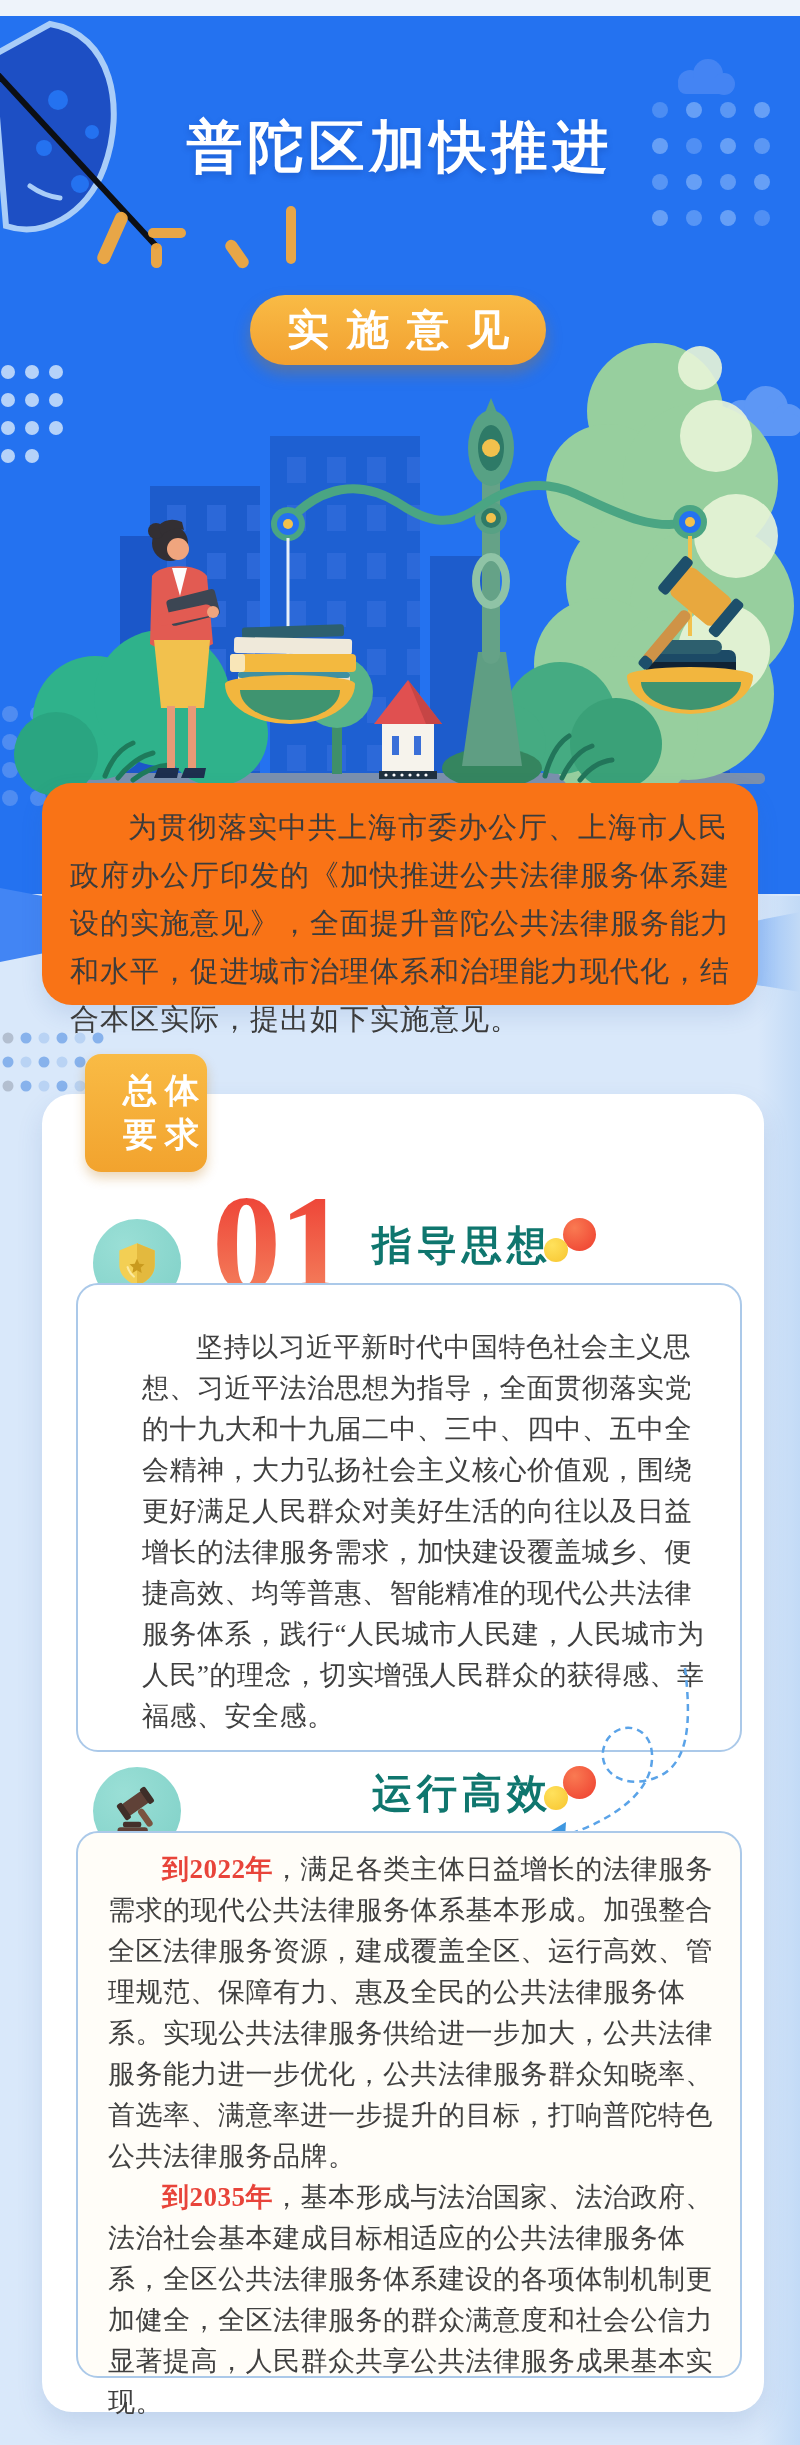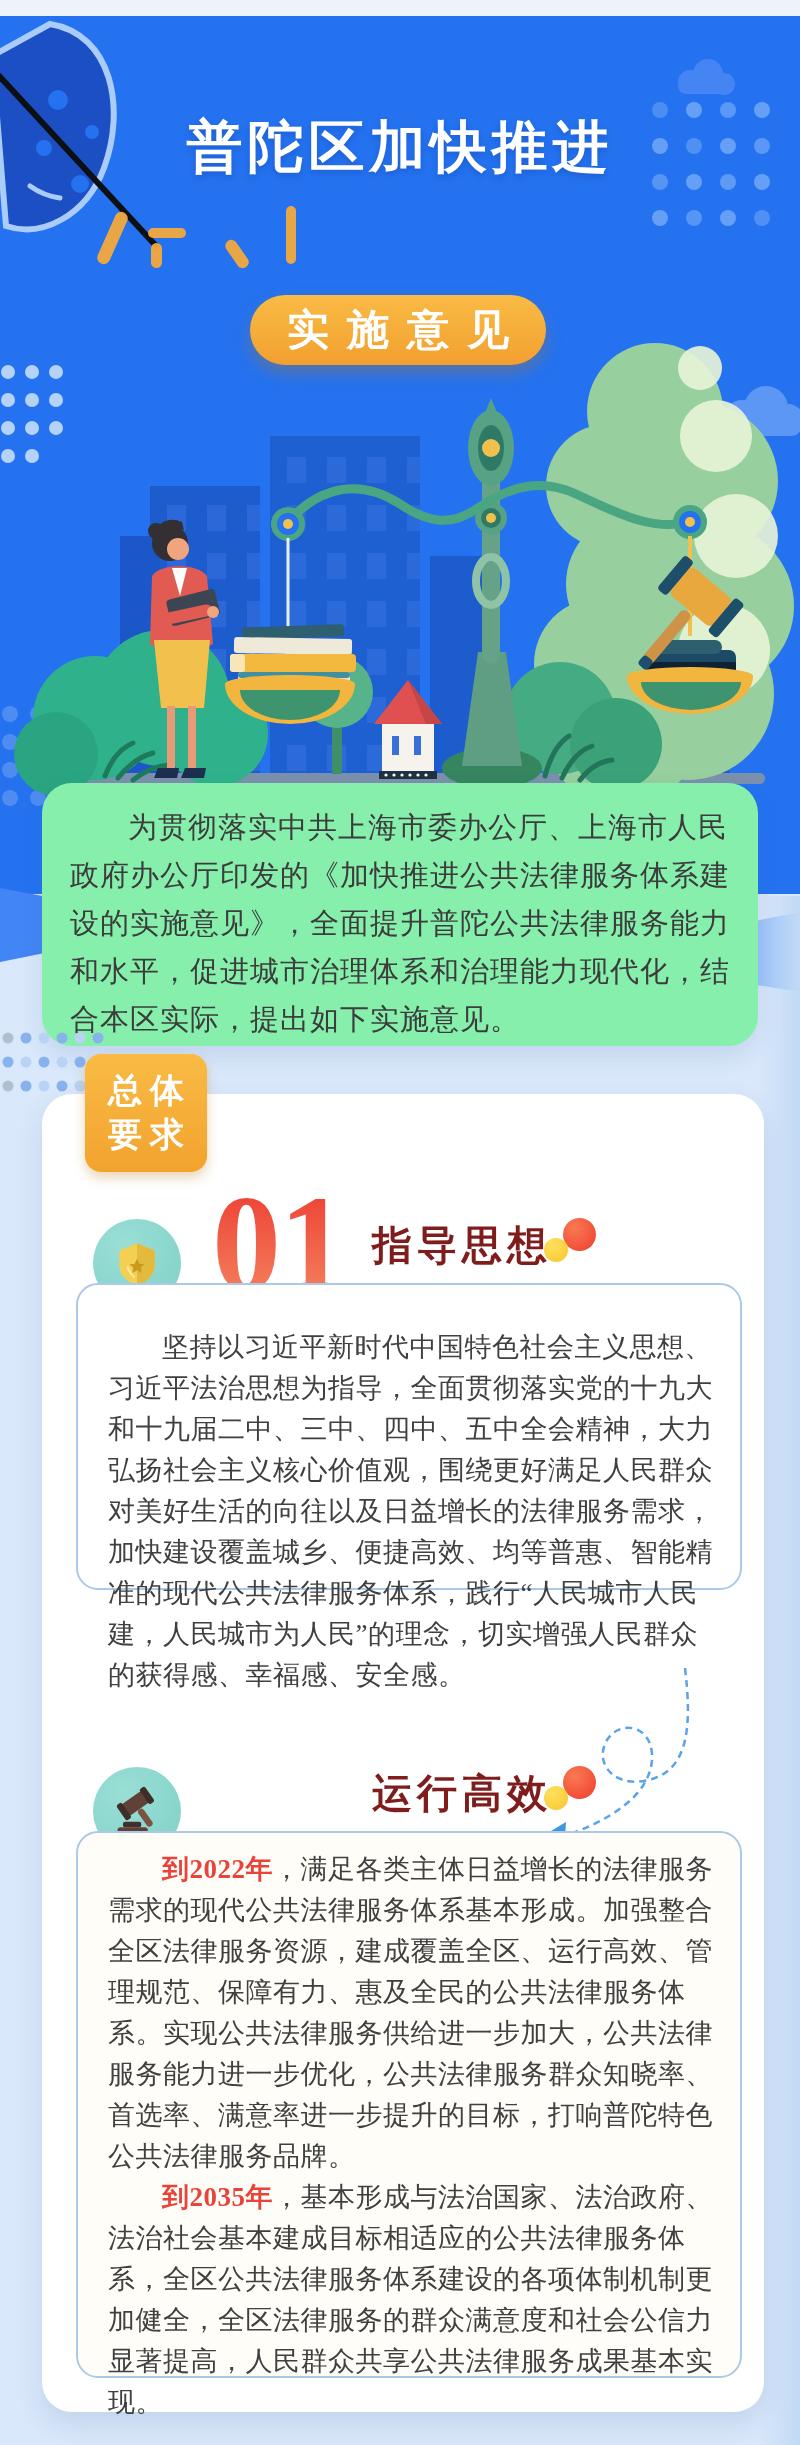--- a/index.html
+++ b/index.html
@@ -33,68 +33,68 @@
   .wedge-left{
     position:absolute;left:0;top:872px;width:118px;height:74px;background:#4285f4;
     clip-path:polygon(0 0,100% 30%,100% 68%,0 100%);
   }
   .wedge-right{
     position:absolute;right:0;top:896px;width:128px;height:80px;background:#9cc3f8;
     clip-path:polygon(0 32%,100% 0,100% 100%,0 74%);
   }
   
   .intro-card{
-    position:absolute;left:42px;top:767px;width:716px;height:263px;
-    background:#86efac;border-radius:30px;box-shadow:0 10px 22px rgba(60,100,170,.14);
+    position:absolute;left:42px;top:767px;width:716px;height:222px;
+    background:#f97316;border-radius:30px;box-shadow:0 10px 22px rgba(60,100,170,.14);
   }
   .intro-card p{
     margin:20px 28px;font-size:29px;line-height:48px;color:#3c3c3c;
     text-indent:2em;letter-spacing:1px;
   }
   .section-card{
     position:absolute;left:42px;top:1078px;width:722px;height:1318px;
     background:#fff;border-radius:30px;box-shadow:0 12px 26px rgba(60,100,170,.15);
   }
   .overview-badge{
     position:absolute;left:85px;top:1038px;width:122px;height:118px;
     background:linear-gradient(180deg,#f9bb45,#f2a32e);border-radius:16px;
     color:#fff;font-weight:bold;font-size:34px;letter-spacing:8px;text-indent:8px;
-    display:flex;flex-direction:column;align-items:center;justify-content:center;line-height:44px;
+    display:flex;flex-direction:column;align-items:flex-end;justify-content:center;line-height:44px;
     box-shadow:0 6px 12px rgba(190,120,20,.3);
   }
   
   .sec-icon{
     position:absolute;width:88px;height:88px;border-radius:50%;
     background:radial-gradient(circle at 35% 30%,#9adfd6,#7fd0c7);
     display:flex;align-items:center;justify-content:center;
   }
   .sec-number{
     position:absolute;font-size:138px;font-weight:bold;line-height:100px;height:120px;
     background:linear-gradient(180deg,#ee4437,#f58a63);
     -webkit-background-clip:text;background-clip:text;color:transparent;
     letter-spacing:-2px;
   }
   .sec-title{
-    position:absolute;font-size:40px;font-weight:bold;color:#7f1d1d;letter-spacing:5px;white-space:nowrap;
+    position:absolute;font-size:40px;font-weight:bold;color:#0f766e;letter-spacing:5px;white-space:nowrap;
   }
   .dots-icon{position:absolute;width:52px;height:44px;}
   .dots-icon .red{
     position:absolute;right:0;top:0;width:33px;height:33px;border-radius:50%;
     background:radial-gradient(circle at 35% 30%,#f97a52,#ee3d2e);
   }
   .dots-icon .yellow{
     position:absolute;left:0;bottom:0;width:24px;height:24px;border-radius:50%;
     background:radial-gradient(circle at 35% 30%,#ffe15c,#f7c52f);
   }
   
   .text-box{
     position:absolute;left:76px;width:666px;background:#fff;
     border:2px solid #abc9e9;border-radius:22px;
   }
-  .text-box.box-01{top:1267px;height:307px;}
+  .text-box.box-01{top:1267px;height:469px;padding-left:34px;}
   .text-box.box-02{top:1815px;height:547px;background:#fffdf8;}
   .text-box p{
     margin:0;padding:0 26px 0 30px;font-size:27px;line-height:41px;
     color:#404040;text-indent:2em;letter-spacing:.5px;
   }
   .text-box.box-01 p{padding-top:42px;}
   .text-box.box-02 p.first{padding-top:16px;}
   .year-highlight{color:#e8443a;font-weight:bold;}
   .dashed-arrow{position:absolute;left:520px;top:1640px;}
   

